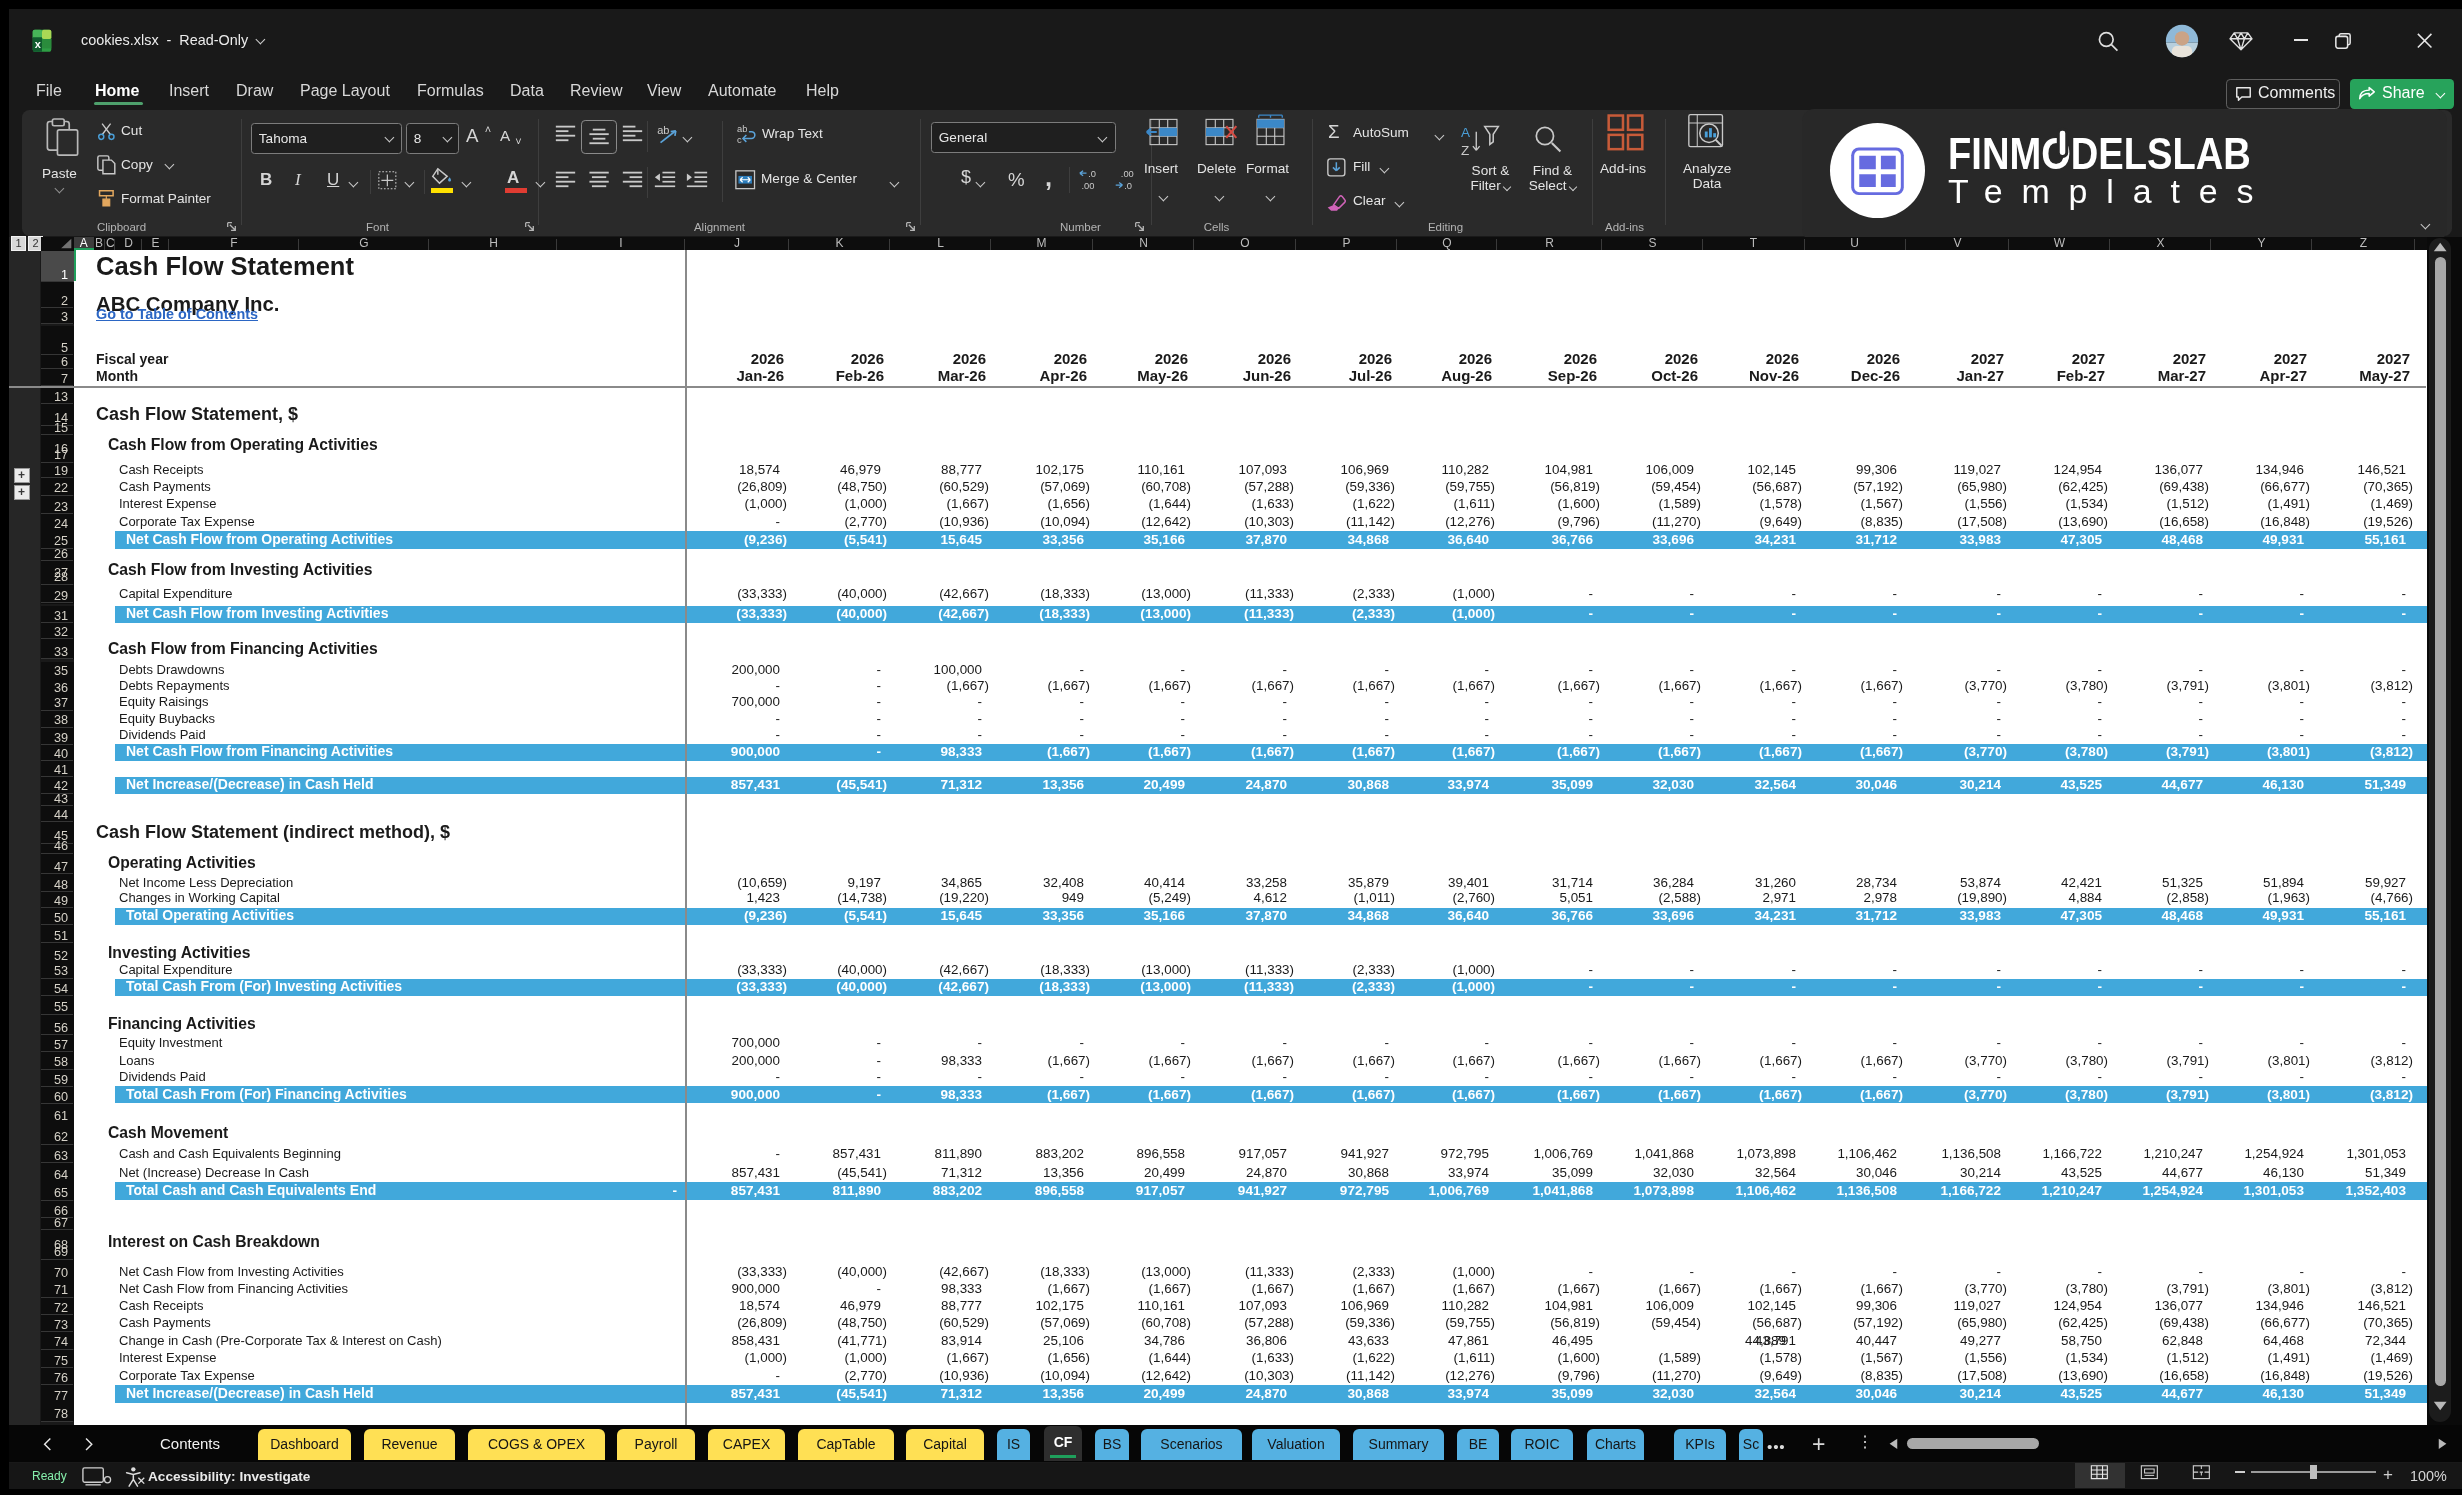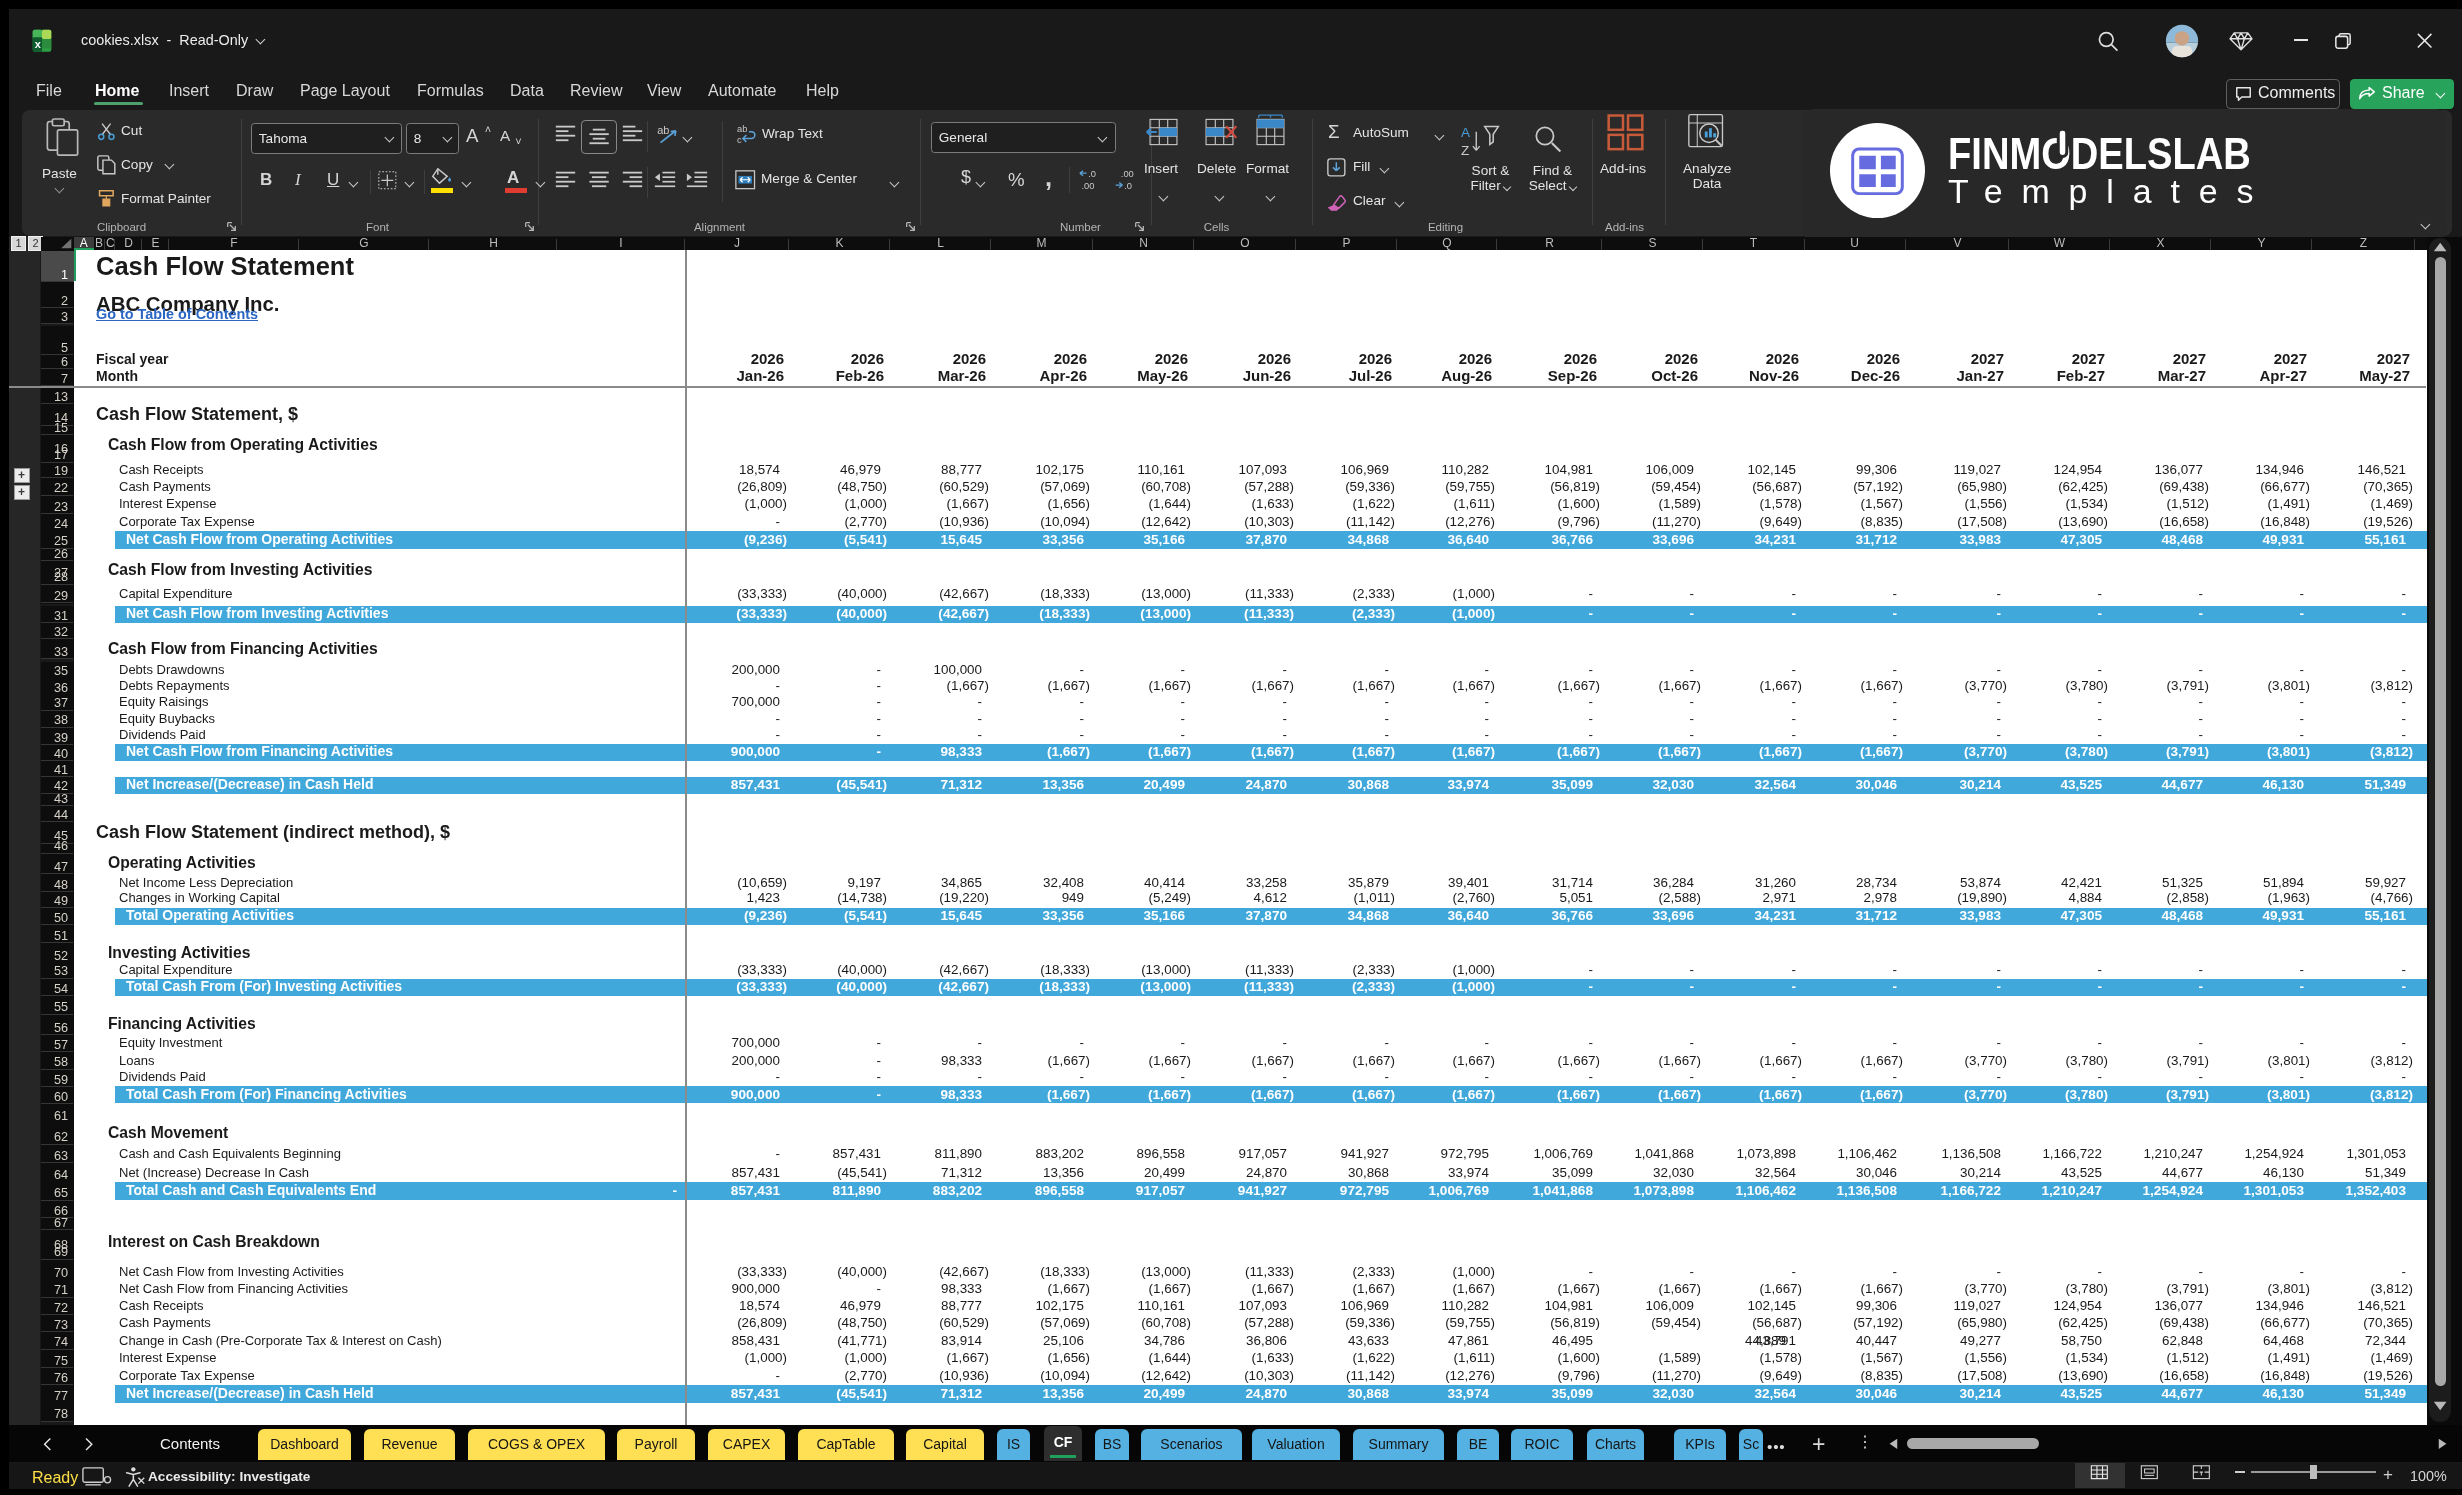--- a/index.html
+++ b/index.html
@@ -1536,21 +1536,21 @@
 <div class="ab" style="left:1857px;top:1432px;color:#d8d8d8;font-size:16px">⋮</div>
 <svg class="ab" style="left:1887px;top:1437px" width="12" height="13.6" viewBox="0 0 14 16">
       <path d="M12 2 L3 8 L12 14 Z" fill="#b9b9b9"></path>
     </svg>
 <div class="sb-thumb" style="left:1907px;top:1438px;width:132px;height:11px;background:#a8a8a8"></div>
 <svg class="ab" style="left:2437px;top:1437px" width="12" height="13.6" viewBox="0 0 14 16">
       <path d="M2 2 L11 8 L2 14 Z" fill="#b9b9b9"></path>
     </svg>
 
 <div class="ab" style="left:9.3px;top:1463px;width:2453px;height:26px;background:#161616"></div>
-<div class="ab" style="left:32px;top:1469px;font-size:16px;color:#fde047">Ready</div>
+<div class="ab" style="left:32px;top:1469px;font-size:12px;color:#86efac">Ready</div>
 <svg class="ab" style="left:82px;top:1467px" width="29" height="18.7" viewBox="0 0 34 22">
  <rect x="1" y="1" width="24" height="17" rx="2" fill="none" stroke="#cfcfcf" stroke-width="1.6"></rect>
  <circle cx="30" cy="15" r="3.6" fill="none" stroke="#cfcfcf" stroke-width="1.5"></circle>
  <line x1="4" y1="21" x2="22" y2="21" stroke="#cfcfcf" stroke-width="1.6"></line>
 </svg>
 <svg class="ab" style="left:124px;top:1466px" width="22" height="21" viewBox="0 0 26 25">
  <circle cx="11" cy="4" r="2.6" fill="#dcdcdc"></circle>
       <path d="M3 8 l8 2 8-2 M11 10 v6 M11 16 l-5 8 M11 16 l5 8" stroke="#dcdcdc" stroke-width="1.8" fill="none" stroke-linecap="round"></path>
  <path d="M17 14 l7 7 M24 14 l-7 7" stroke="#dcdcdc" stroke-width="1.6"></path>
 </svg>

